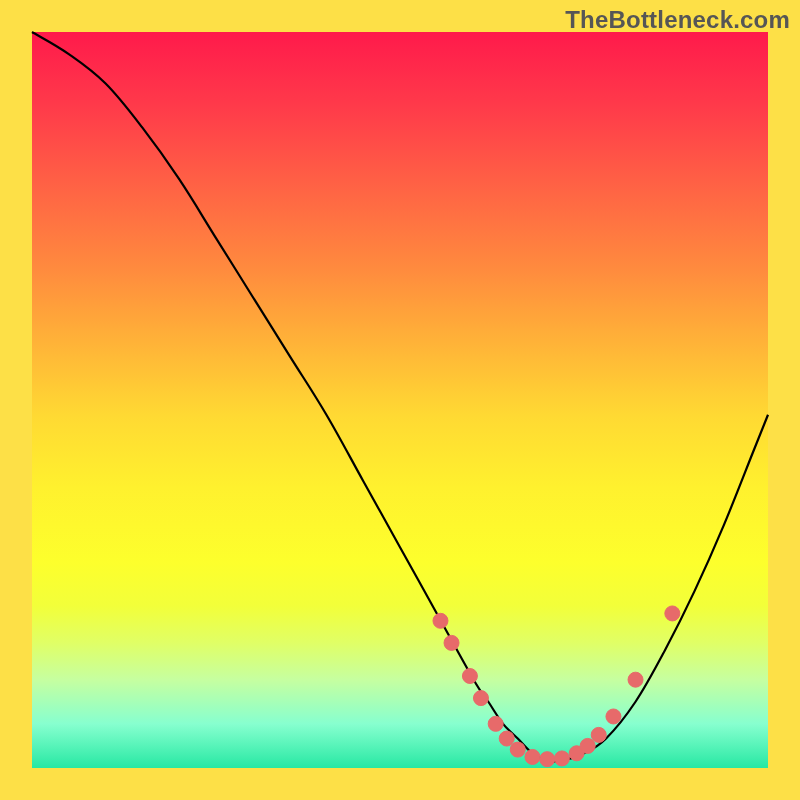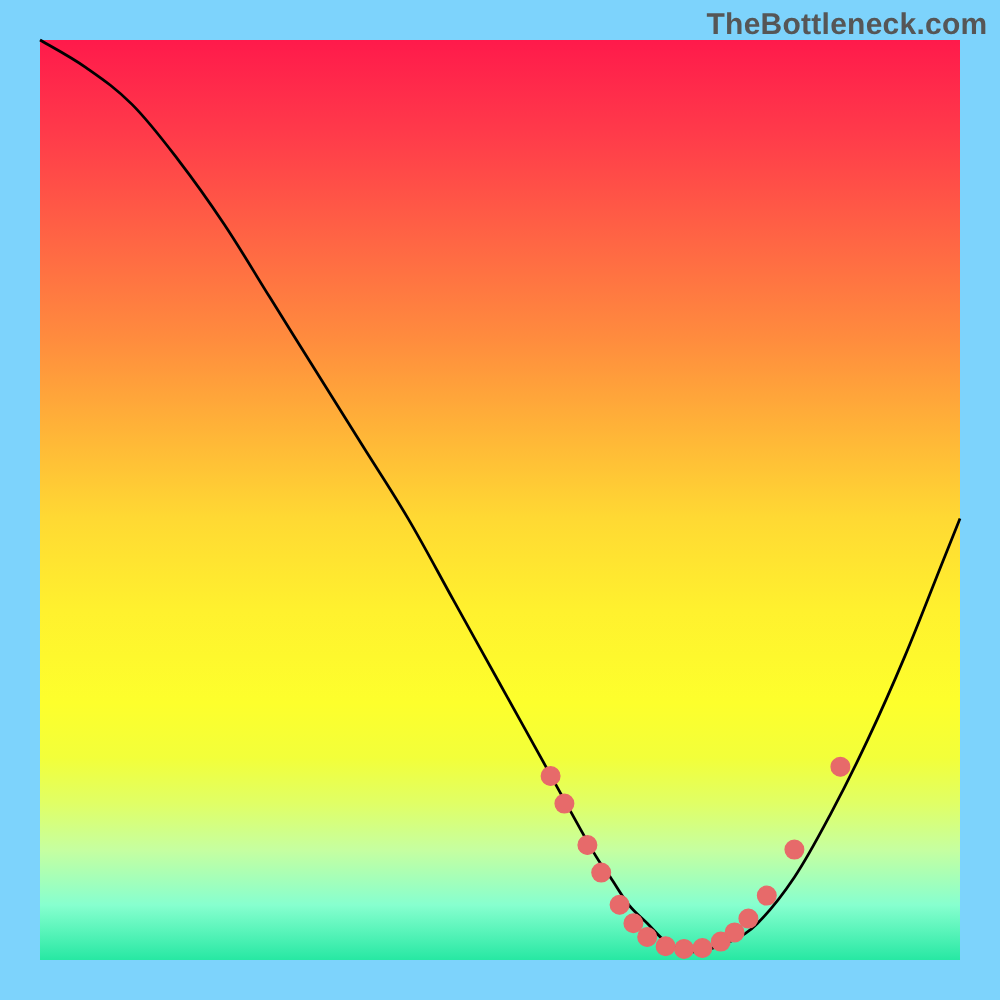--- a/index.html
+++ b/index.html
@@ -1,21 +1,21 @@
 <!DOCTYPE html>
 <html><head>
 <meta charset="utf-8">
 <style>
   * { margin: 0; padding: 0; box-sizing: border-box; }
   html, body { width: 800px; height: 800px; overflow: hidden; background: #000; }
   .stage {
     position: relative;
     width: 800px;
     height: 800px;
-    background: #7dd3fc;
+    background: #fde047;
   }
   .plot-area {
     position: absolute;
     left: 32px;
     top: 32px;
     width: 736px;
     height: 736px;
     background: linear-gradient(to bottom,
       #ff1a4b 0%,
       #ff3a4a 10%,

